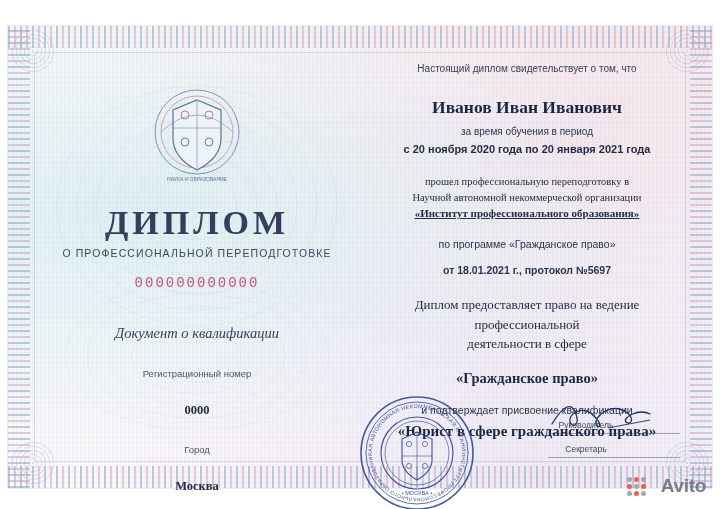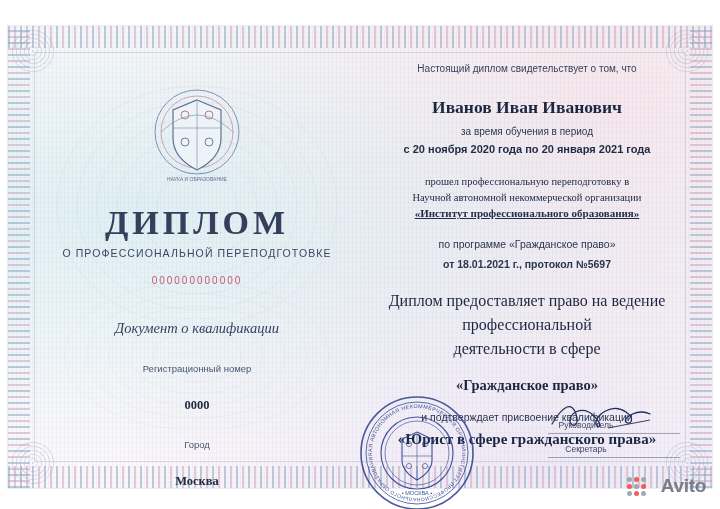--- a/index.html
+++ b/index.html
@@ -130,24 +130,24 @@
     position: relative;
     margin-top: 5px;
     font-size: 10.5px;
     letter-spacing: 1.1px;
     color: #3b4763;
     font-family: "Liberation Sans", sans-serif;
   }
   .serial {
     position: relative;
     margin-top: 16px;
-    font-size: 10px;
+    font-size: 14px;
     letter-spacing: 2px;
     color: #c2576f;
-    font-family: Liberation Sans, sans-serif;
+    font-family: Liberation Mono, monospace;
   }
   .qual-doc {
     position: relative;
     margin-top: 34px;
     font-size: 14.5px;
     color: #36425e;
     font-style: italic;
     font-family: "Liberation Serif", serif;
   }
   .field-label {
@@ -210,27 +210,27 @@
   }
   .r-program {
     margin-top: 15px;
     font-size: 10.5px;
   }
   .r-decision-label {
     margin-top: 16px;
     font-size: 10.5px;
   }
   .r-decision-value {
-    margin-top: 5px;
+    margin-top: 11px;
     font-size: 10.5px;
     font-weight: 700;
   }
   .r-rights {
     margin-top: 17px;
-    font-size: 16px;
+    font-size: 13px;
     line-height: 1.5;
   }
   .r-sphere {
     margin-top: 16px;
     font-size: 14.5px;
     font-weight: 700;
     color: #1b2740;
   }
   .r-confirm {
     margin-top: 16px;

